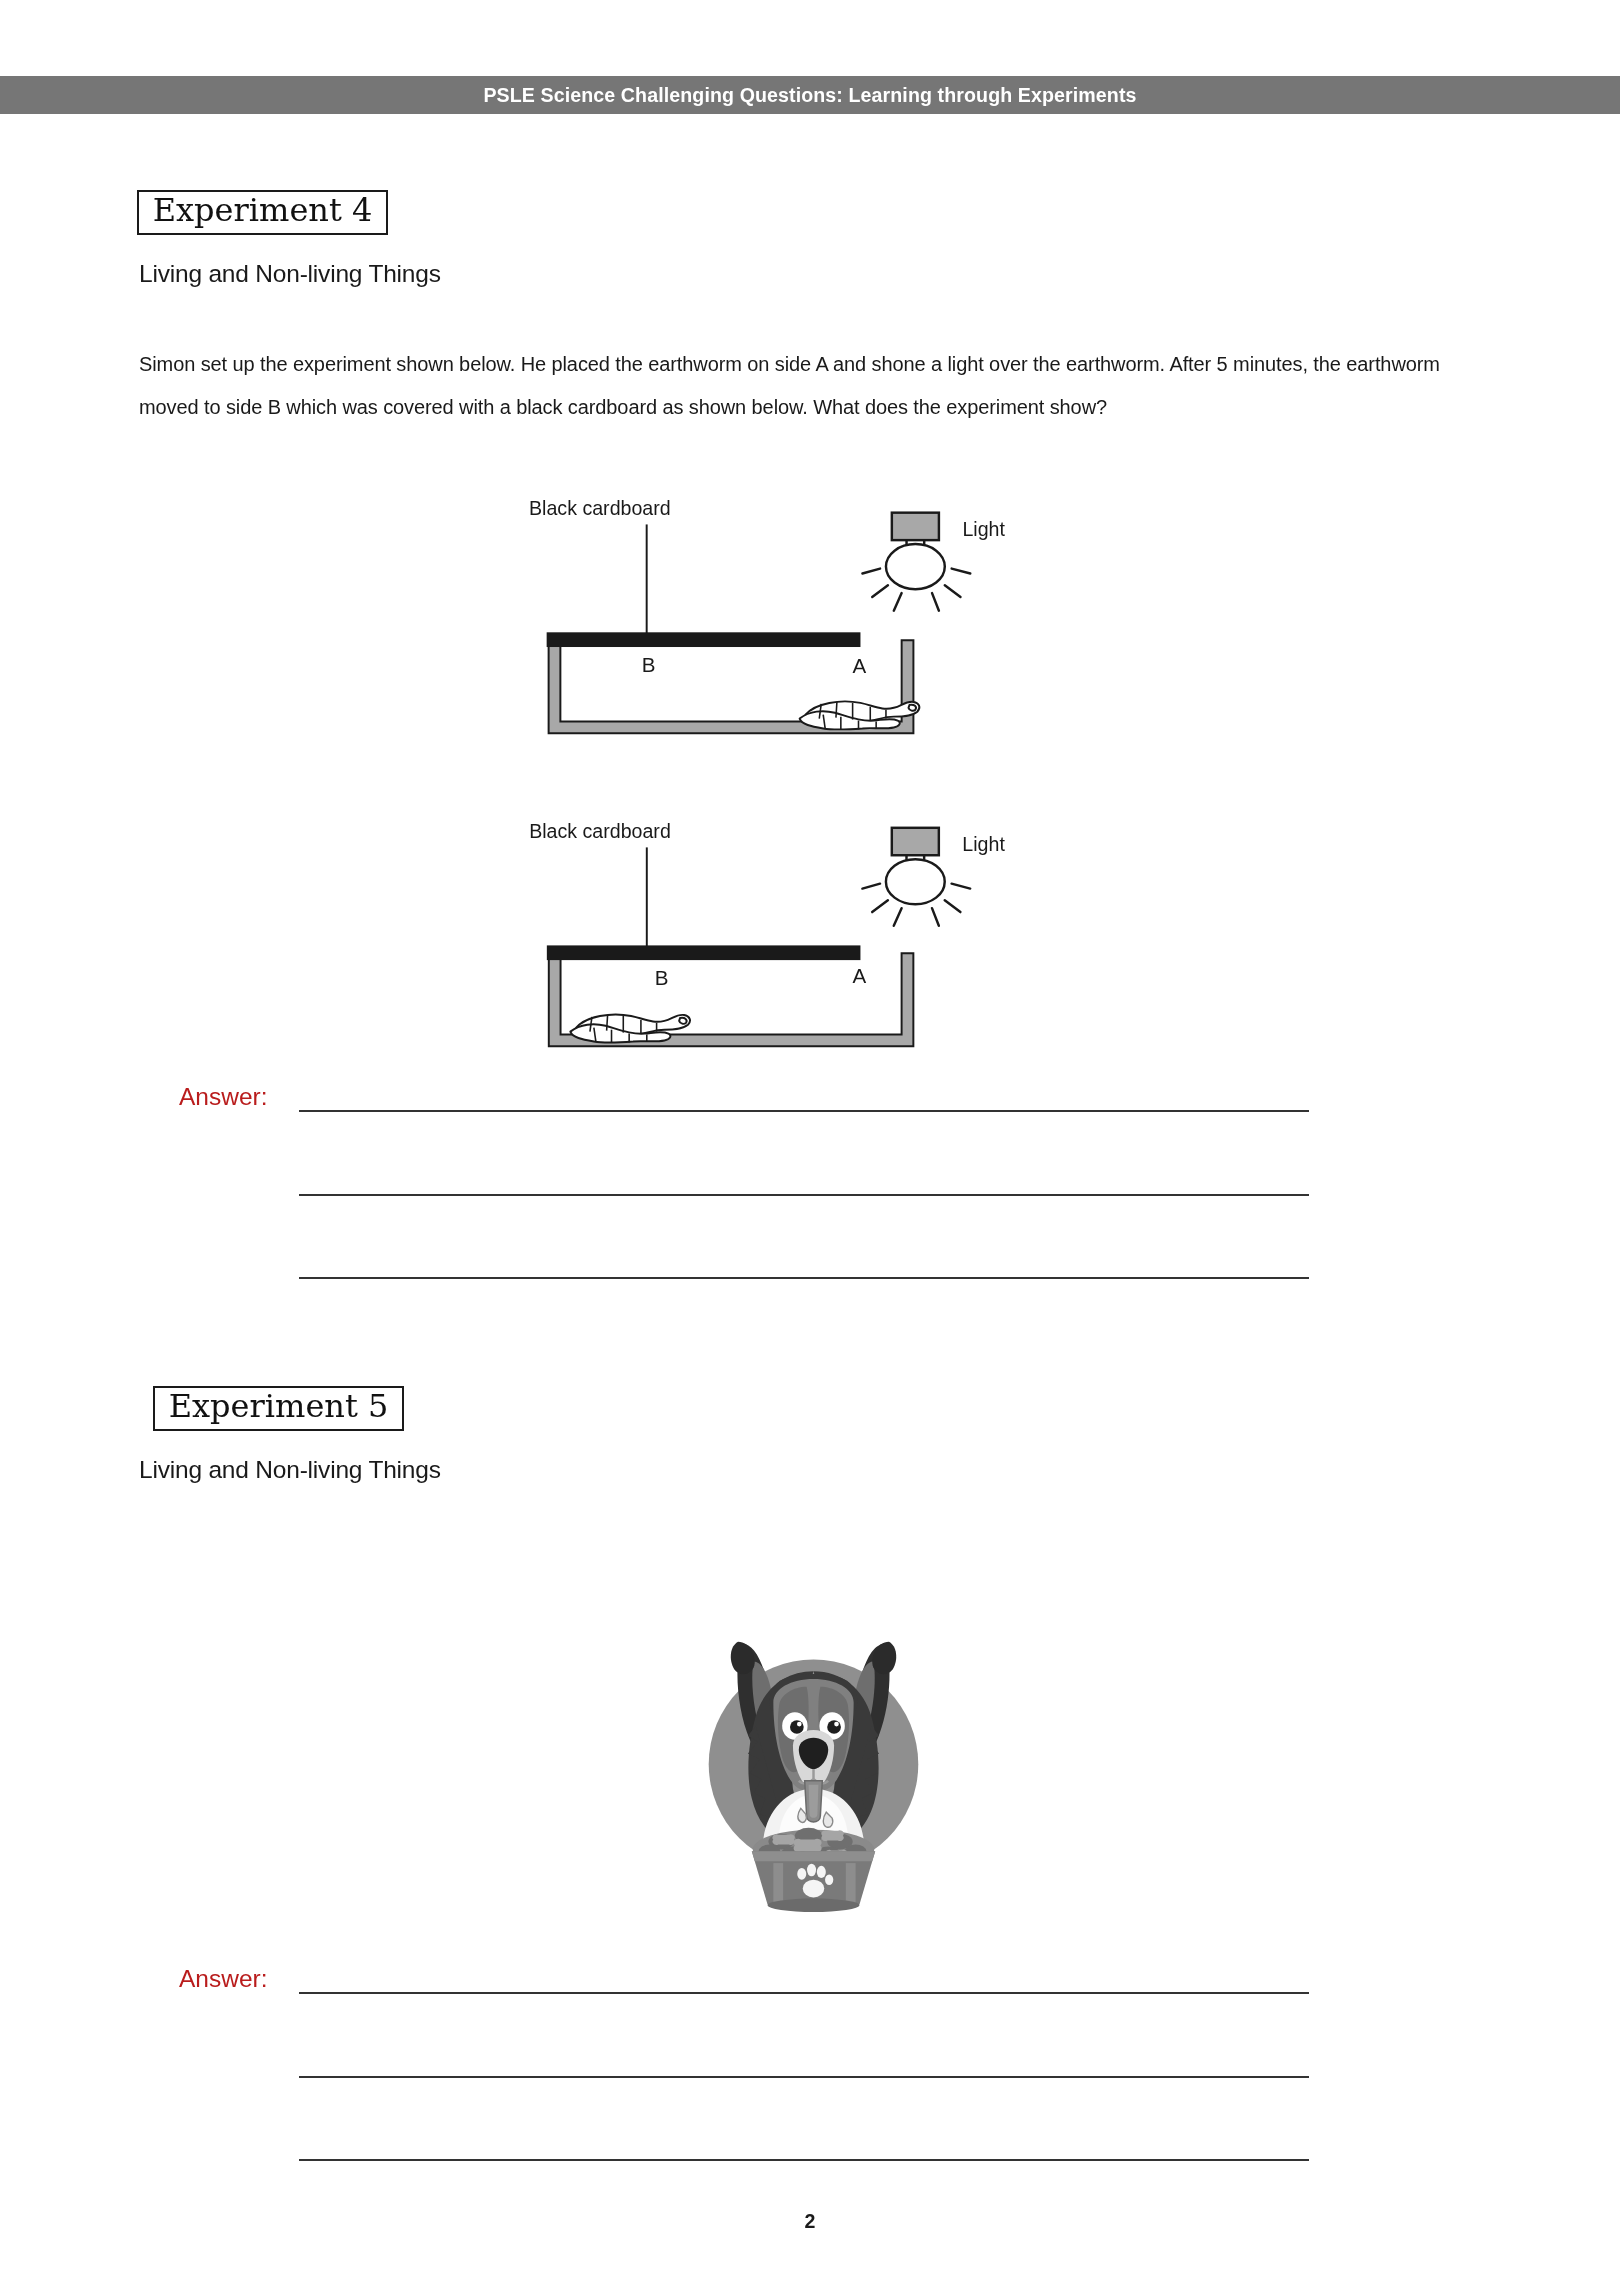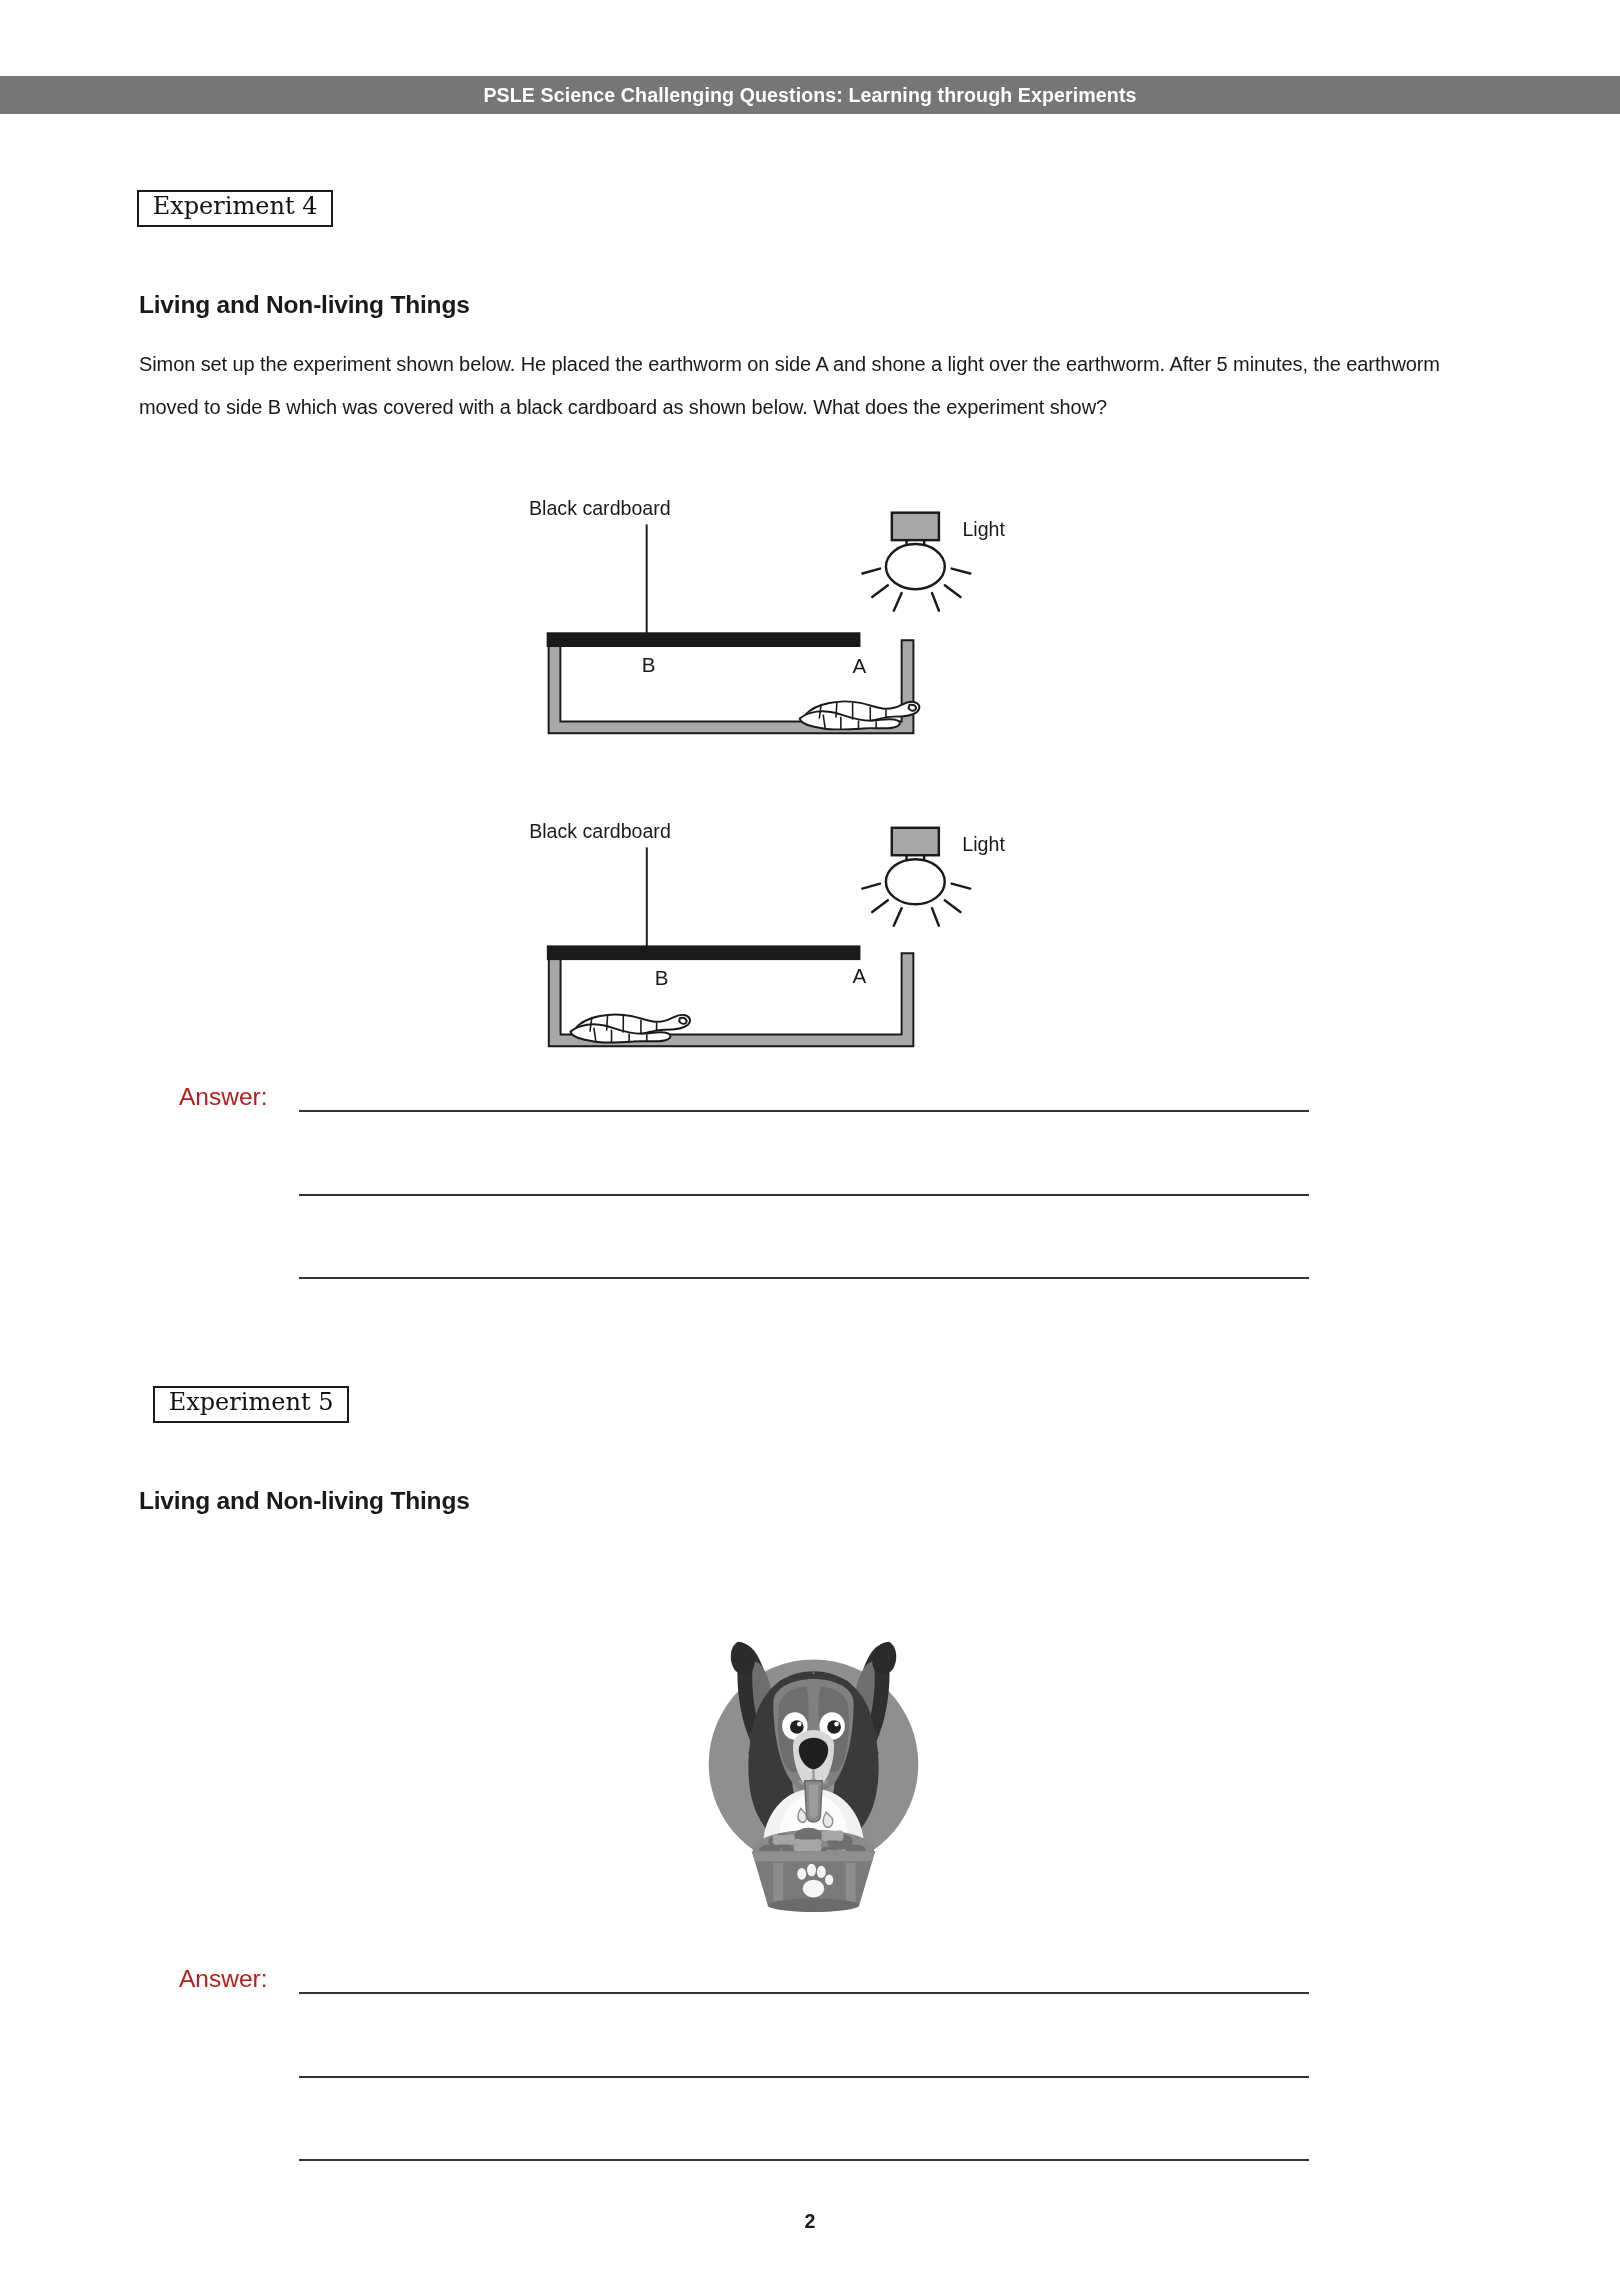--- a/index.html
+++ b/index.html
@@ -45,34 +45,33 @@
     height: 2292px;
   }
 
   
   .exp-badge {
     position: absolute;
     border: 2px solid #1a1a1a;
     background: #ffffff;
     padding: 2px 13.7px 5.9px 13.7px;
     font-family: "DejaVu Serif", serif;
-    font-size: 24px;
+    font-size: 32px;
     line-height: 1.05;
     color: #111111;
     white-space: nowrap;
   }
 
   .exp-subtitle {
     position: absolute;
     font-size: 24.5px;
-    font-weight: bold;
+    font-weight: normal;
     color: #1a1a1a;
     white-space: nowrap;
     letter-spacing: -0.2px;
-    margin-top: 31px;
   }
 
   .question-text {
     position: absolute;
     font-size: 20px;
     line-height: 43px;
     color: #1a1a1a;
     letter-spacing: -0.1px;
   }
 

